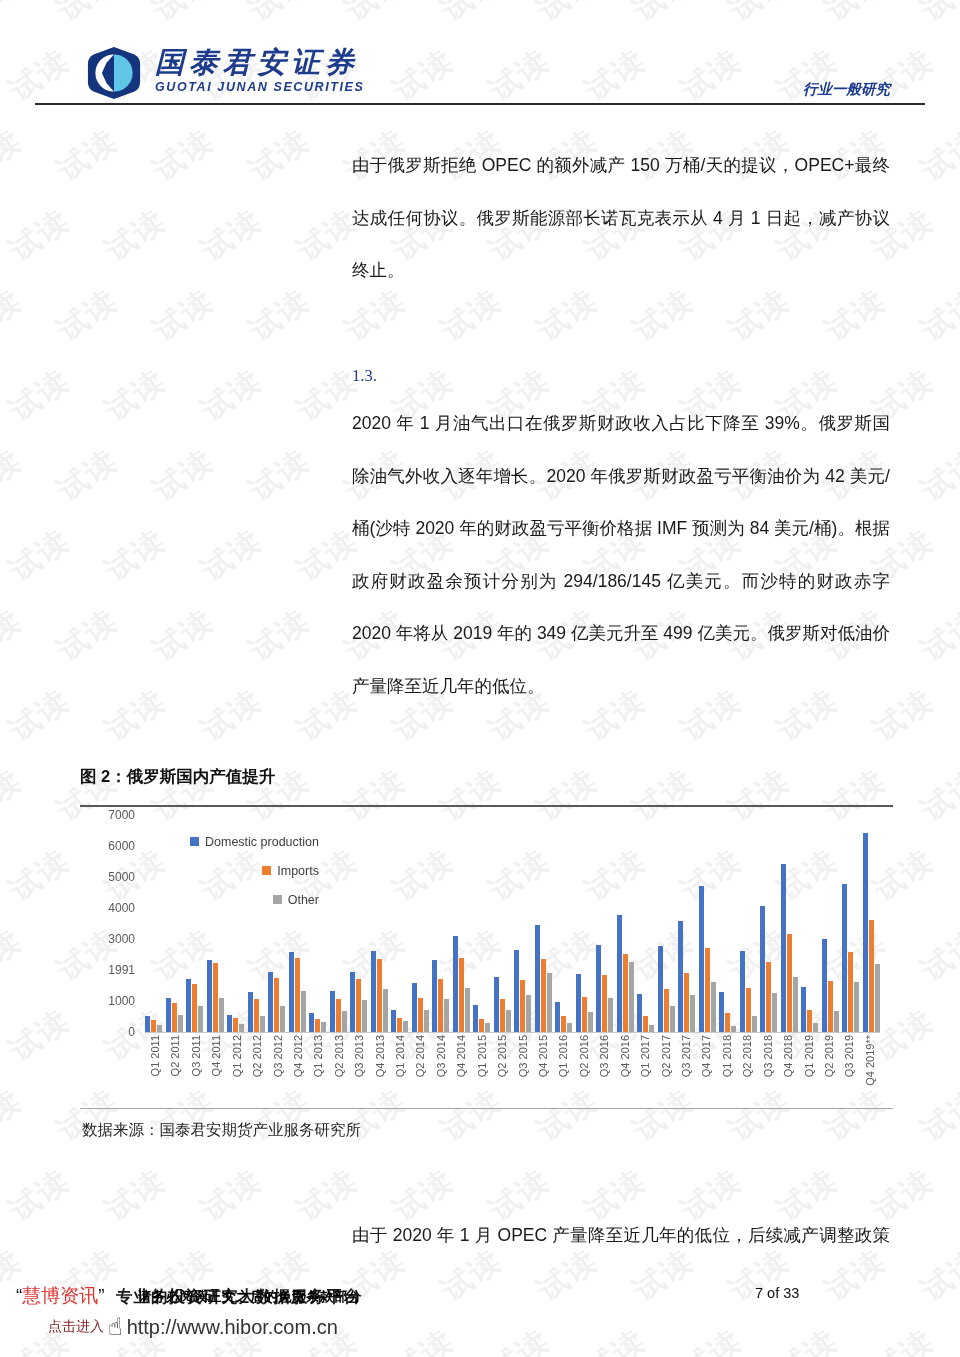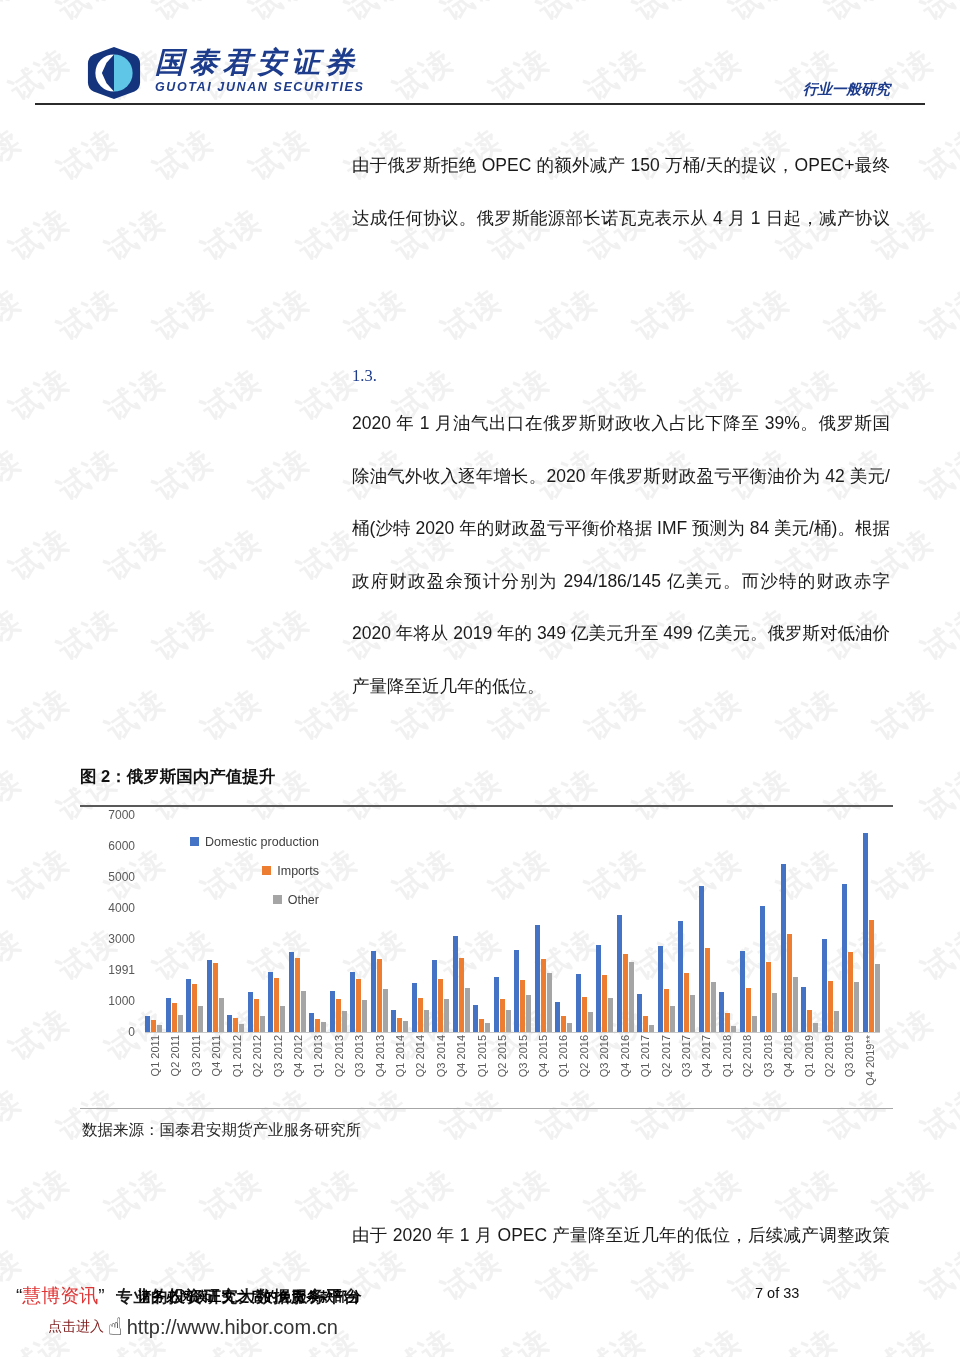--- a/index.html
+++ b/index.html
@@ -277,20 +277,21 @@
       <div class="logo-cn">国泰君安证券</div>
       <div class="logo-en">GUOTAI JUNAN SECURITIES</div>
     </span>
   </div>
   <div class="doc-type">行业一般研究</div>
   <div class="header-rule"></div>
 
   <div class="para" id="para1">
     <div class="bline">由于俄罗斯拒绝 OPEC 的额外减产 150 万桶/天的提议，OPEC+最终未</div>
     <div class="bline">达成任何协议。俄罗斯能源部长诺瓦克表示从 4 月 1 日起，减产协议将</div>
+    <div class="bline last">终止。</div>
   </div>
 
   <div class="section-head">
     <span class="sec-num">1.3.</span>
   </div>
 
   <div class="para" id="para2">
     <div class="bline">2020 年 1 月油气出口在俄罗斯财政收入占比下降至 39%。俄罗斯国内</div>
     <div class="bline">除油气外收入逐年增长。2020 年俄罗斯财政盈亏平衡油价为 42 美元/</div>
     <div class="bline">桶(沙特 2020 年的财政盈亏平衡价格据 IMF 预测为 84 美元/桶)。根据</div>

